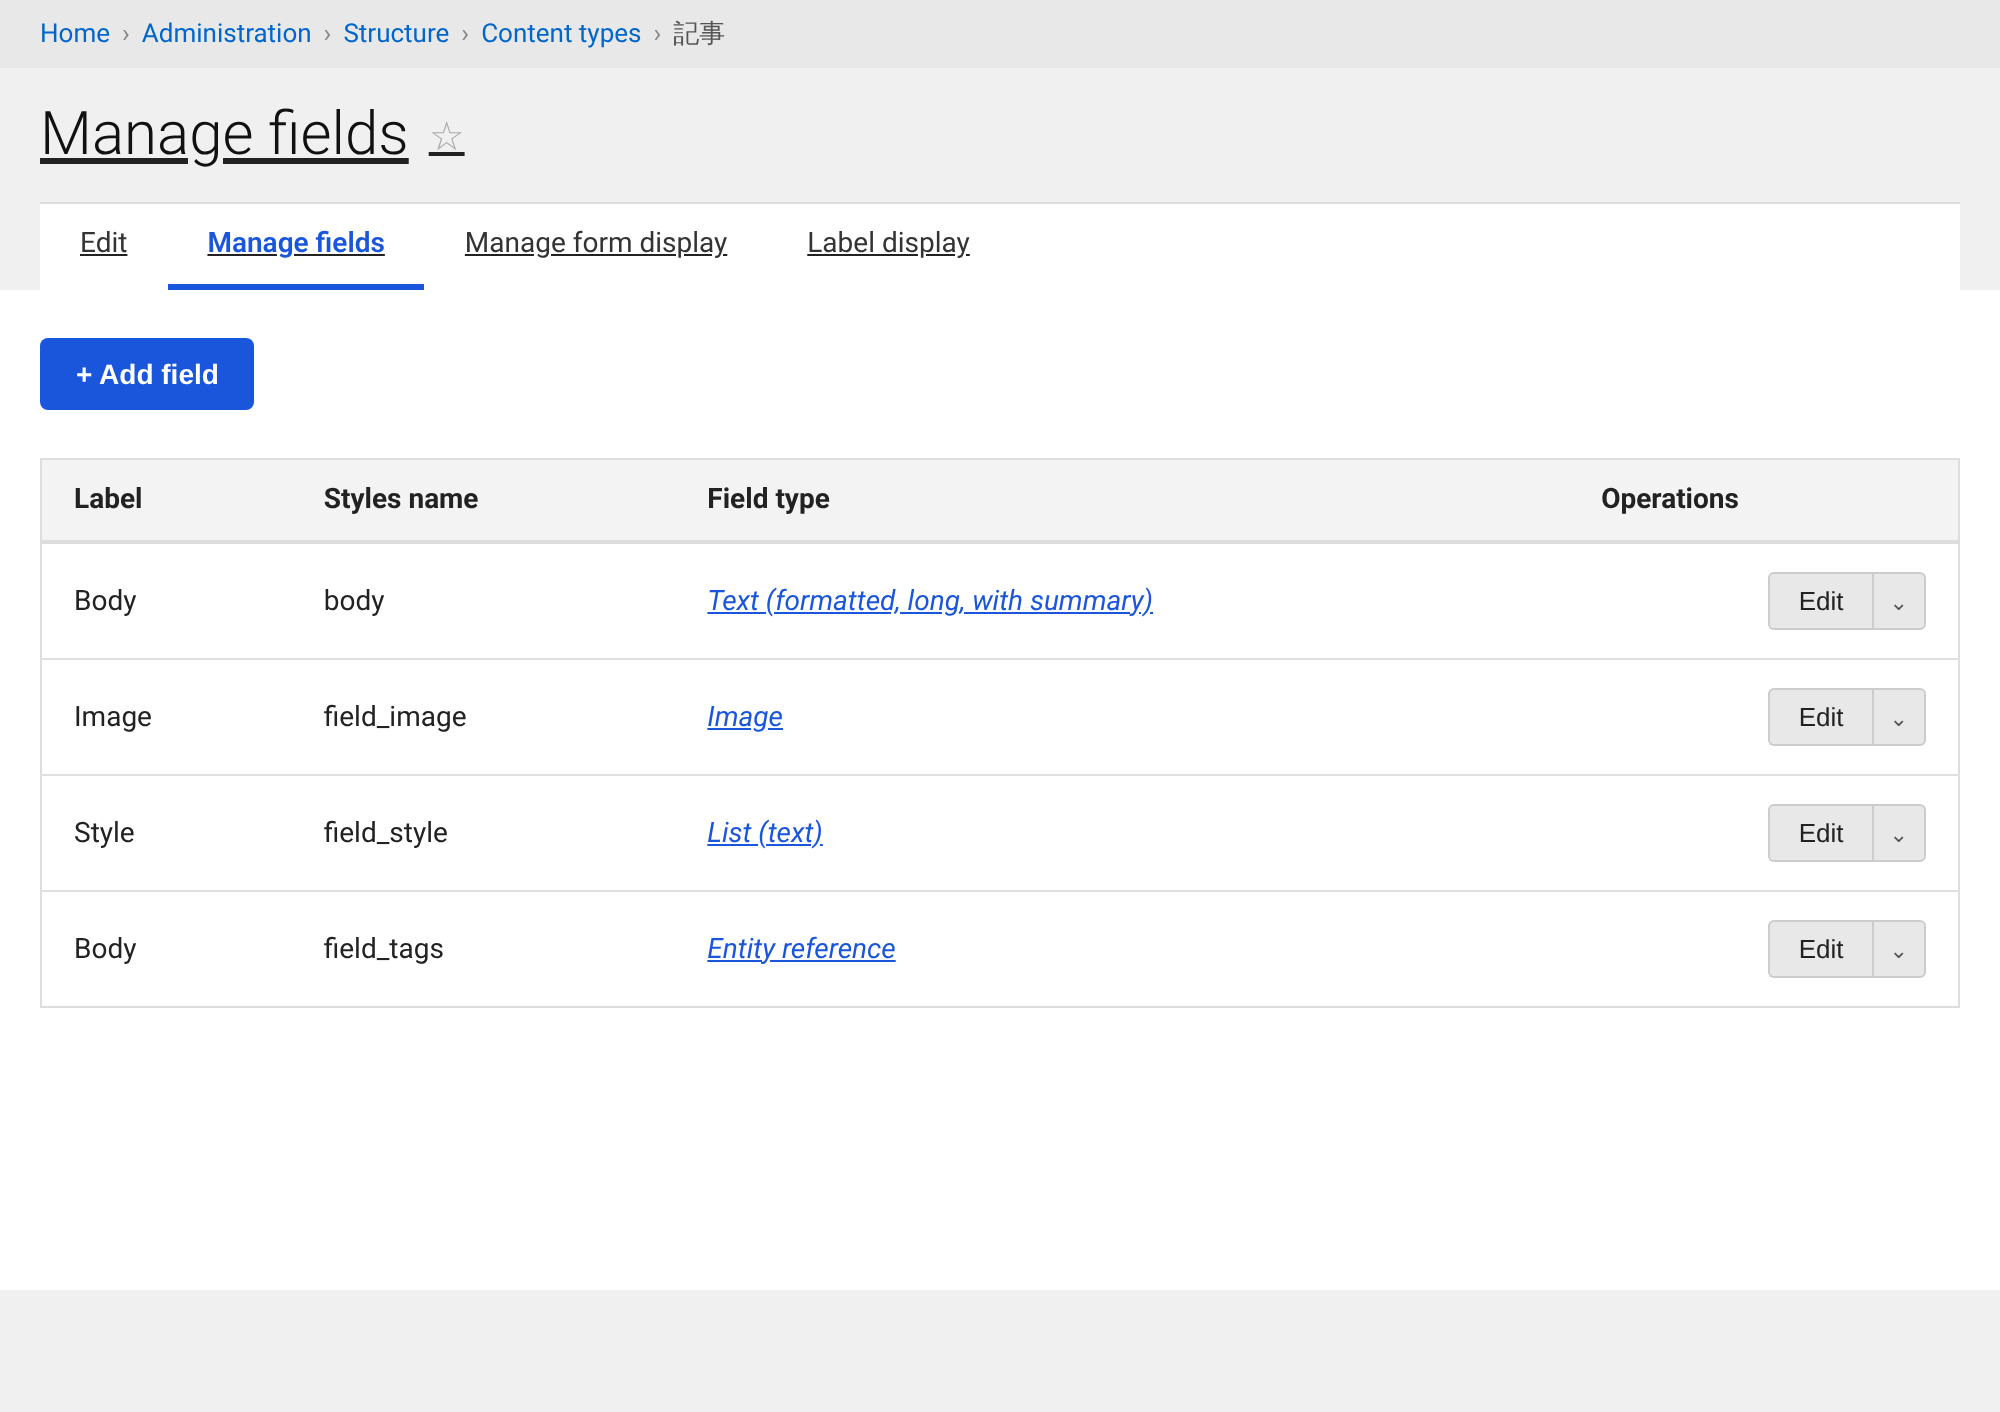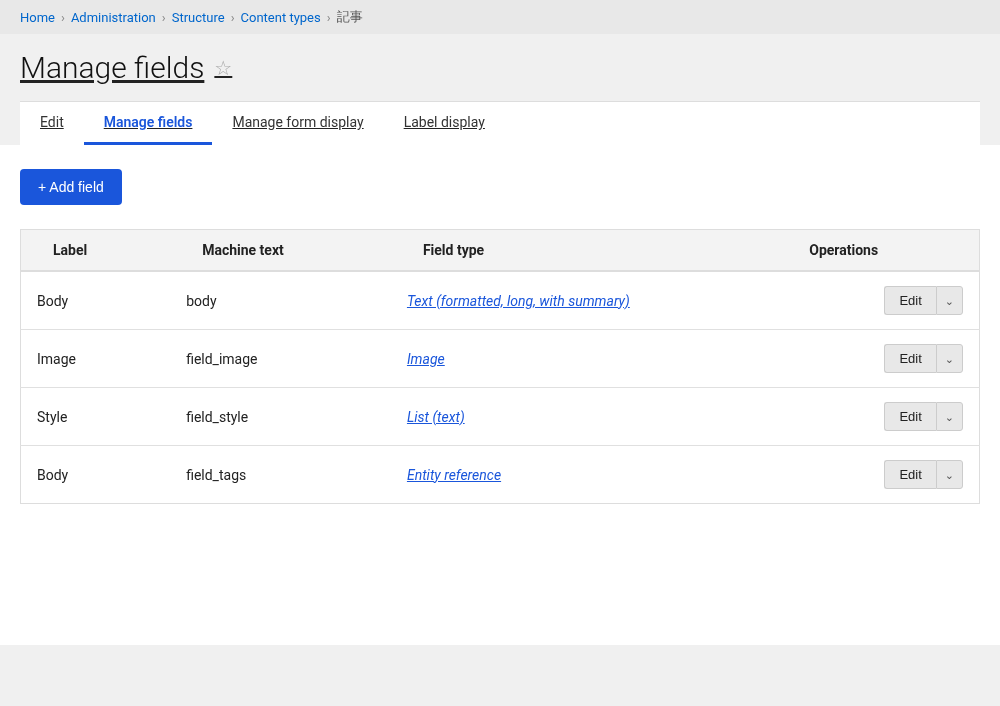--- a/index.html
+++ b/index.html
@@ -76,37 +76,37 @@
       margin: 0;
       padding: 24px 20px;
       min-height: 500px;
     }
     .add-field-btn {
       background: #1a56db;
       color: #fff;
       border: none;
       padding: 10px 18px;
       font-size: 14px;
-      font-weight: 400;
+      font-weight: 700;
       border-radius: 4px;
       cursor: pointer;
       margin-bottom: 24px;
       display: inline-block;
     }
     table {
       width: 100%;
       border-collapse: collapse;
       border: 1px solid #ddd;
     }
     thead tr {
       background: #f3f3f3;
     }
     thead th {
       text-align: left;
-      padding: 12px 32px;
+      padding: 12px 16px;
       font-weight: 700;
       font-size: 14px;
       border-bottom: 2px solid #ddd;
     }
     tbody tr {
       border-bottom: 1px solid #e0e0e0;
     }
     tbody tr:last-child {
       border-bottom: none;
     }
@@ -183,21 +183,21 @@
   </div>
 
   <div class="main-content">
 
     <button class="add-field-btn">+ Add field</button>
 
     <table>
       <thead>
         <tr>
           <th>Label</th>
-          <th>Machine text</th>
+          <th>Styles name</th>
           <th>Field type</th>
           <th>Operations</th>
         </tr>
       </thead>
       <tbody id="table-body">
       <tr>
             <td>Body</td>
             <td>body</td>
             <td><a href="#" class="field-type-link">Text (formatted, long, with summary)</a></td>
             <td>

